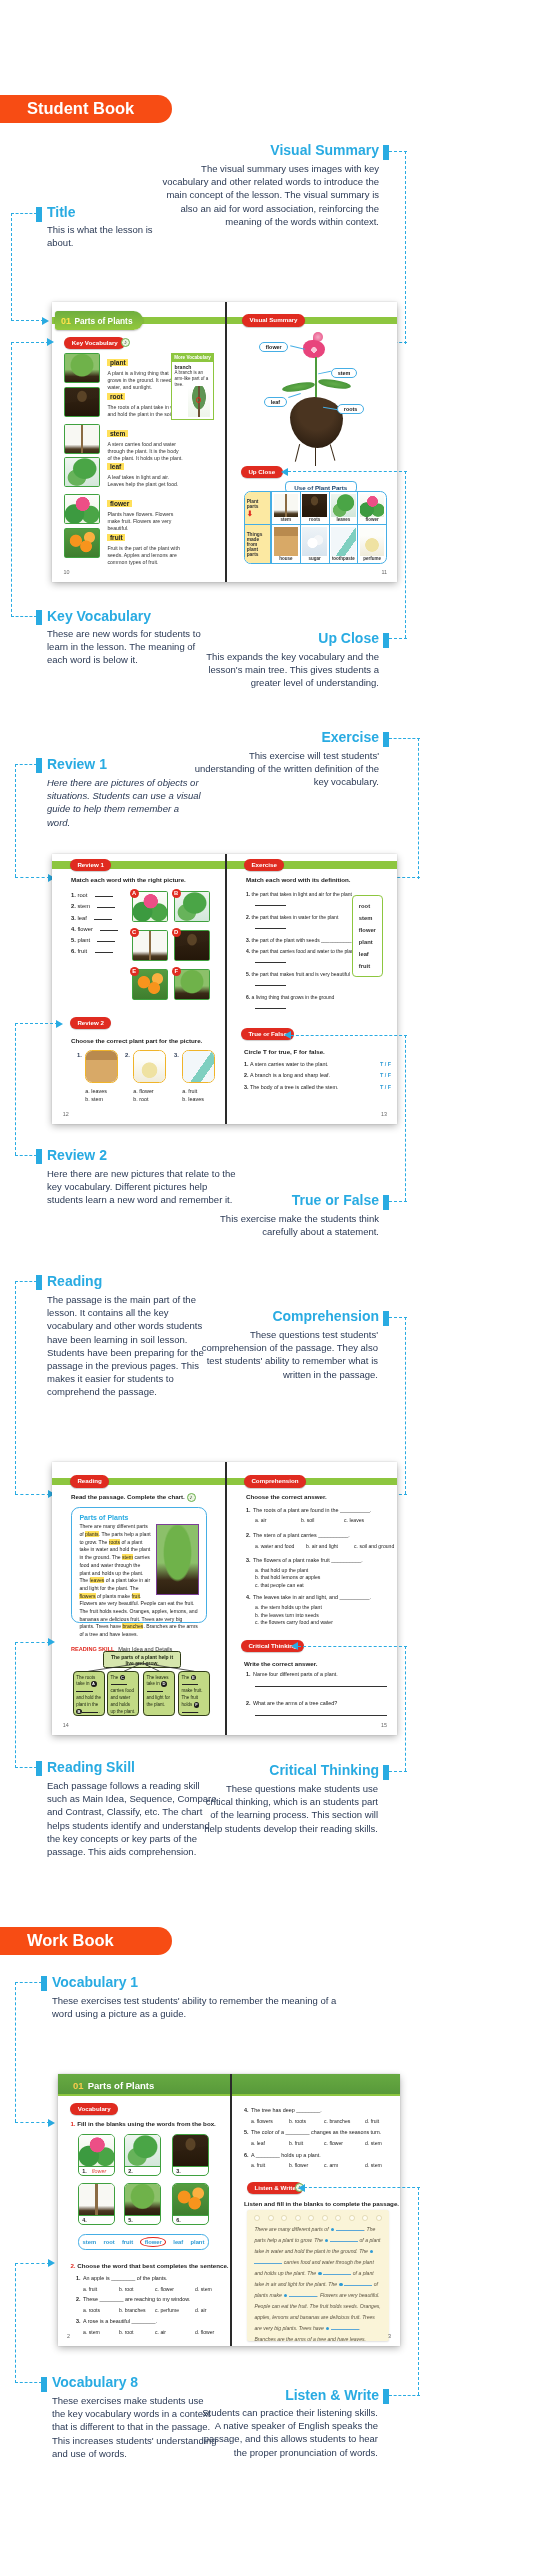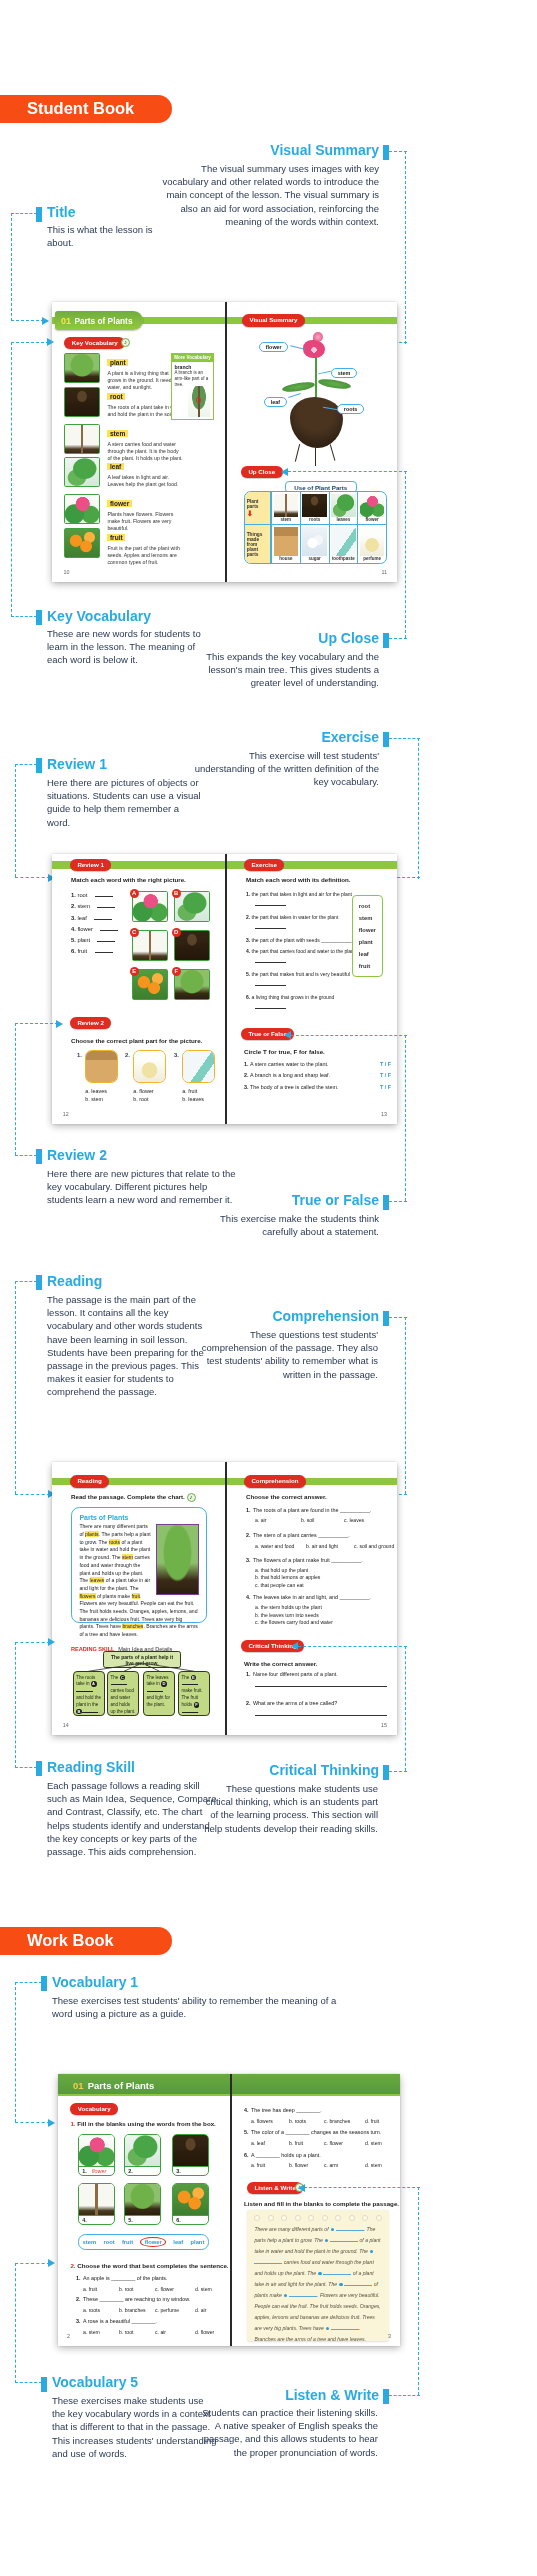--- a/index.html
+++ b/index.html
@@ -295,21 +295,21 @@
 <div class="co-title ta-r" style="left:190px; top:729px; width:189px;">Exercise</div>
 <div class="marker" style="left:383px; top:732px;"></div>
 <div class="co-body ta-r" style="left:190px; top:749px; width:189px;">This exercise will test students' understanding of the written definition of the key vocabulary.</div>
 <div class="hline" style="left:389px; top:738px; width:31px;"></div>
 <div class="vline" style="left:418px; top:738px; height:141px;"></div>
 <div class="hline" style="left:343px; top:877px; width:77px;"></div>
 <div class="arr-l" style="left:337px; top:874px;"></div>
 
 <div class="marker" style="left:36px; top:758px;"></div>
 <div class="co-title" style="left:47px; top:756px;">Review 1</div>
-<div class="co-body" style="left:47px; top:776px; width:157px;">Here there are pictures of objects or situations. Students can use a visual guide to help them remember a word.</div>
+<div class="co-body" style="left:47px; top:776px; width:157px;font-style:italic;">Here there are pictures of objects or situations. Students can use a visual guide to help them remember a word.</div>
 <div class="hline" style="left:15px; top:764px; width:21.5px;"></div>
 <div class="vline" style="left:15px; top:764px; height:113px;"></div>
 <div class="hline" style="left:15px; top:877px; width:35px;"></div>
 <div class="arr-r" style="left:48px; top:874px;"></div>
 
 <div class="spread" style="left:52px; top:854px; width:345px; height:270px;">
   <div class="greenbar" style="top:7.4px;"></div>
   <div class="spine" style="left:173px;"></div>
   <div class="pill" style="left:18px; top:5px;">Review 1</div>
   <div class="pill" style="left:192px; top:5px;">Exercise</div>
@@ -583,21 +583,21 @@
         <i></i>
         <i></i>
         <i></i>
       </div>
     <div class="lw-pass"><span>There are many different parts of </span><span class="dot"></span><span class="bl bl2"></span><span>. The parts help a plant to grow. The </span><span class="dot"></span><span class="bl bl2"></span><span> of a plant take in water and hold the plant in the ground. The </span><span class="dot"></span><span class="bl bl2"></span><span> carries food and water through the plant and holds up the plant. The </span><span class="dot"></span><span class="bl bl2"></span><span> of a plant take in air and light for the plant. The </span><span class="dot"></span><span class="bl bl2"></span><span> of plants make </span><span class="dot"></span><span class="bl bl2"></span><span>. Flowers are very beautiful. People can eat the fruit. The fruit holds seeds. Oranges, apples, lemons and bananas are delicious fruit. Trees are very big plants. Trees have </span><span class="dot"></span><span class="bl bl2"></span><span>. Branches are the arms of a tree and have leaves.</span></div>
   </div>
   <div class="pagenum" style="right:9px;">3</div>
 </div>
 
 <div class="marker" style="left:41px; top:2377px;"></div>
-<div class="co-title" style="left:52px; top:2374px;">Vocabulary 5</div>
+<div class="co-title" style="left:52px; top:2374px;">Vocabulary 8</div>
 <div class="co-body" style="left:52px; top:2394px; width:165px;">These exercises make students use the key vocabulary words in a context that is different to that in the passage. This increases students' understanding and use of words.</div>
 <div class="hline" style="left:15px; top:2382px; width:26.5px;"></div>
 <div class="vline" style="left:15px; top:2263px; height:120px;"></div>
 <div class="hline" style="left:15px; top:2263px; width:35px;"></div>
 <div class="arr-r" style="left:48px; top:2259px;"></div>
 
 <div class="co-title ta-r" style="left:190px; top:2387px; width:189px;">Listen &amp; Write</div>
 <div class="marker" style="left:383px; top:2389px;"></div>
 <div class="co-body ta-r" style="left:198px; top:2406px; width:180px;">Students can practice their listening skills. A native speaker of English speaks the passage, and this allows students to hear the proper pronunciation of words.</div>
 <div class="hline" style="left:389px; top:2395px; width:31px;"></div>

